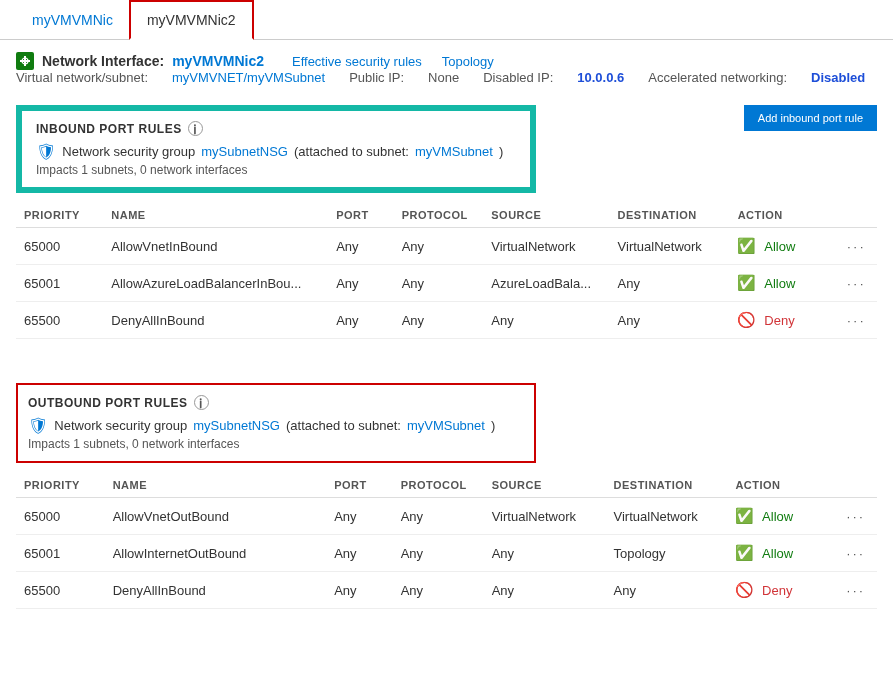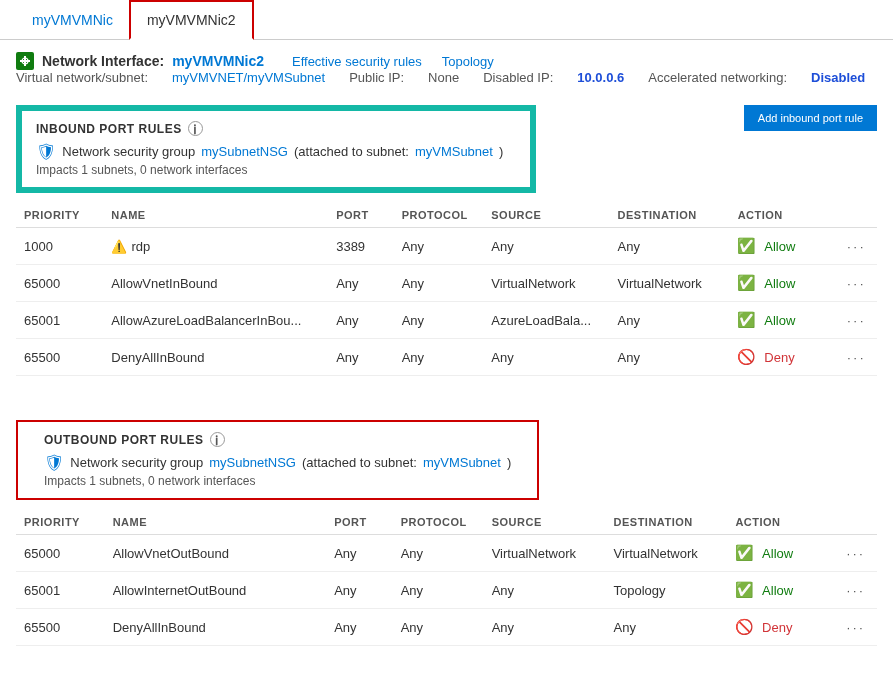--- a/index.html
+++ b/index.html
@@ -110,35 +110,20 @@
         <th class="col-name">NAME</th>
         <th class="col-port">PORT</th>
         <th class="col-protocol">PROTOCOL</th>
         <th class="col-source">SOURCE</th>
         <th class="col-dest">DESTINATION</th>
         <th class="col-action">ACTION</th>
         <th class="col-menu"></th>
       </tr>
     </thead>
     <tbody id="inbound-tbody">
-    <tr>
-      <td>1000</td>
-      <td><span style="color:#c8a400; margin-right:4px;">⚠️</span>rdp</td>
-      <td>3389</td>
-      <td>Any</td>
-      <td>Any</td>
-      <td>Any</td>
-      <td>
-        <span class="action-allow">
-          <span style="color:#107c10; font-size:15px;">✅</span>
-          <span style="margin-left:4px;">Allow</span>
-        </span>
-      </td>
-      <td class="menu-dots" title="More options">···</td>
-    </tr>
         <tr>
       <td>65000</td>
       <td>AllowVnetInBound</td>
       <td>Any</td>
       <td>Any</td>
       <td>VirtualNetwork</td>
       <td>VirtualNetwork</td>
       <td>
         <span class="action-allow">
           <span style="color:#107c10; font-size:15px;">✅</span>
@@ -178,21 +163,21 @@
       <td class="menu-dots" title="More options">···</td>
     </tr>
       </tbody>
   </table>
 </div>
 
 <div class="section-gap"></div>
 
 <div class="section">
   <div class="section-top">
-    <div style="border:2px solid #cc0000; padding:10px 26px; display:inline-block; min-width:520px;">
+    <div style="border:2px solid #cc0000; padding:10px 10px; display:inline-block; min-width:520px;">
       <div class="section-title">
         <span>OUTBOUND PORT RULES</span>
         <span style="color:#555; font-size:13px; cursor:pointer; border:1px solid #999; border-radius:50%; width:15px; height:15px; display:inline-flex; align-items:center; justify-content:center; font-weight:600;">ℹ</span>
       </div>
       <div class="section-nsg-row">
         <span style="color:#0078d4; font-size:16px;">🛡</span>
         <span>Network security group</span>
         <a style="color:#0078d4; text-decoration:none;">mySubnetNSG</a>
         <span>(attached to subnet:</span>
         <a style="color:#0078d4; text-decoration:none;">myVMSubnet</a>

